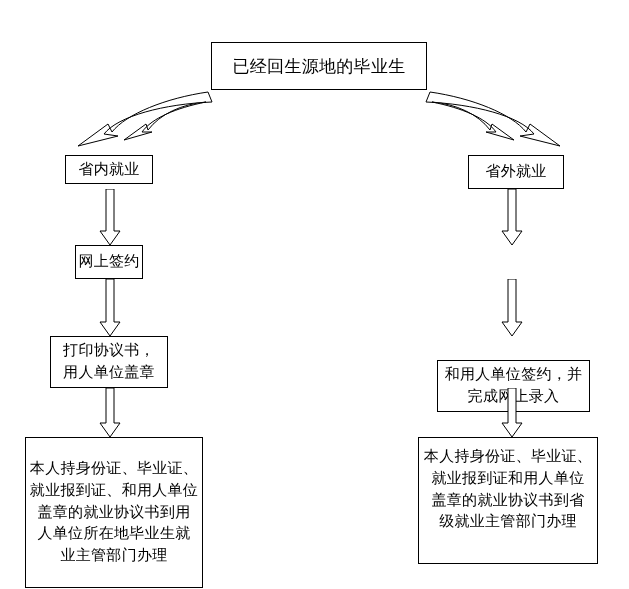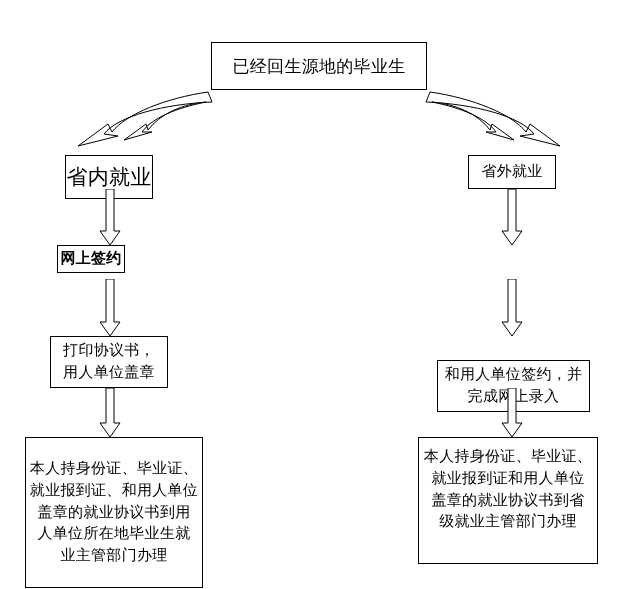--- a/index.html
+++ b/index.html
@@ -33,24 +33,24 @@
   }
   
   #node-root {
     left: 211px;
     top: 42px;
     width: 216px;
     height: 48px;
     font-size: 17px;
   }
   
-  #node-l1 { left: 65px;  top: 155px; width: 88px;  height: 44px; font-size: 21px; }
-  #node-r1 { left: 468px; top: 155px; width: 88px;  height: 34px; font-size: 15px; }
+  #node-l1 { left: 65px;  top: 155px; width: 88px;  height: 29px; font-size: 15px; }
+  #node-r1 { left: 468px; top: 155px; width: 96px;  height: 34px; font-size: 15px; }
   
-  #node-l2 { left: 57px;  top: 245px; width: 68px;  height: 28px; font-size: 15px; font-weight: bold; }
+  #node-l2 { left: 75px;  top: 245px; width: 68px;  height: 34px; font-size: 15px; }
   #node-r2 { left: 455px; top: 245px; width: 110px; height: 34px; font-size: 15px; }
   
   #node-l3 { left: 50px;  top: 336px; width: 118px; height: 52px; font-size: 15px; text-align: center; }
   #node-r3 { left: 437px; top: 336px; width: 153px; height: 52px; font-size: 15px; margin-top: 24px; }
   
   #node-l4 {
     left: 25px; top: 437px; width: 178px; height: 151px;
     font-size: 15px; align-items: center;
   }
   #node-r4 {

